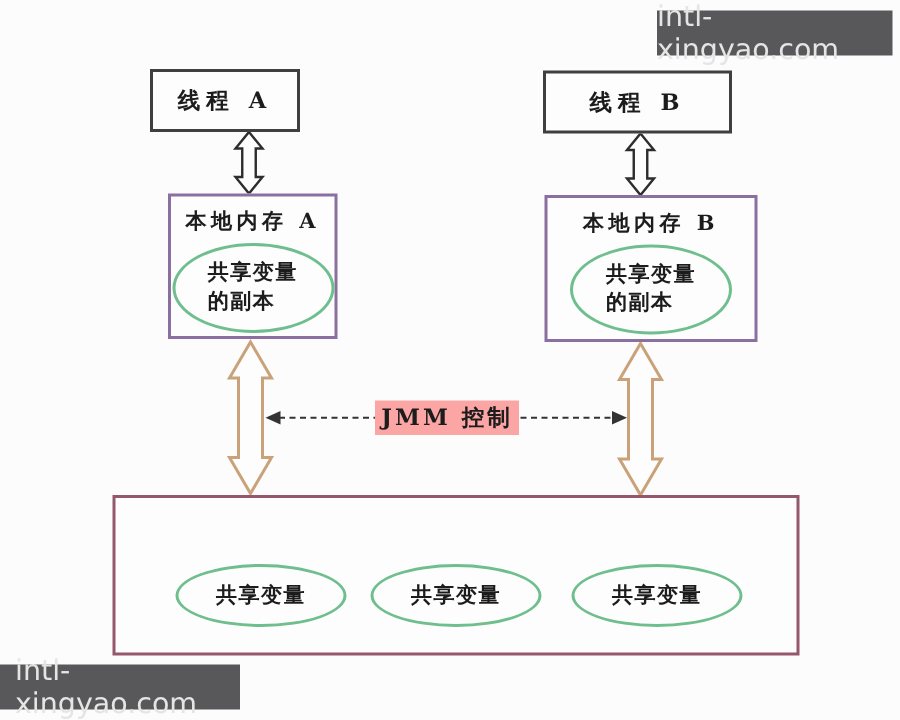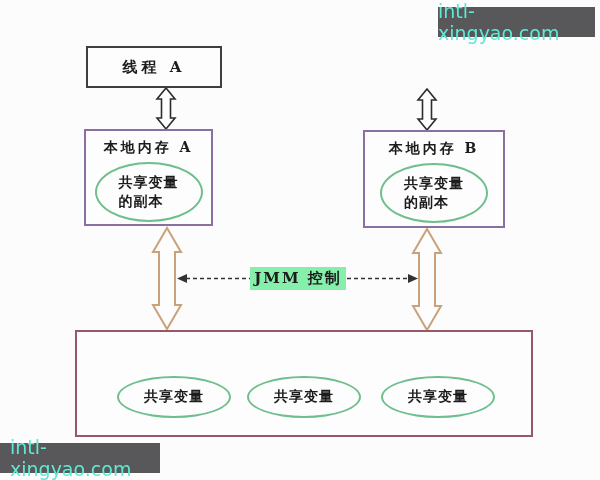--- a/index.html
+++ b/index.html
@@ -6,24 +6,24 @@
   .stage{
     position:relative;width:600px;height:480px;background:#fcfcfc;
     overflow:hidden;font-family:"DejaVu Serif","Liberation Serif",serif;color:#1c1c1c;
   }
   .arrow-layer{position:absolute;left:0;top:0;}
   .box{position:absolute;box-sizing:border-box;background:#fdfdfd;}
   .thread-box{
     border:2px solid #3f3f3f;display:flex;align-items:center;justify-content:center;
     font-weight:bold;font-size:15px;letter-spacing:4px;
   }
-  .thread-a{left:86px;top:46px;width:136px;height:42px;}
+  .thread-a{left:100px;top:46px;width:100px;height:42px;}
   .thread-b{left:362px;top:47px;width:126px;height:42px;}
   .local-box{border:2px solid #8a6fa0;}
-  .local-a{left:84px;top:129px;width:129px;height:97px;}
+  .local-a{left:112px;top:129px;width:113px;height:97px;}
   .local-b{left:363px;top:130px;width:142px;height:98px;}
   .local-title{
     position:absolute;top:8px;left:0;right:0;text-align:center;
     font-weight:bold;font-size:14px;letter-spacing:3px;
   }
   .copy-ellipse{
     position:absolute;left:50%;transform:translateX(-50%);top:31px;
     width:104px;height:56px;border:2px solid #6fbe8e;border-radius:50%;
     display:flex;align-items:center;justify-content:center;background:#fdfdfd;
   }
@@ -36,26 +36,26 @@
   .shared-ellipse{
     position:absolute;top:44px;width:110px;height:38px;
     border:2px solid #6fbe8e;border-radius:50%;background:#fdfdfd;
     display:flex;align-items:center;justify-content:center;
     font-weight:bold;font-size:14px;letter-spacing:1px;
   }
   .shared-1{left:40px;}
   .shared-2{left:170px;}
   .shared-3{left:304px;}
   .jmm-label{
-    position:absolute;left:250px;top:267px;width:96px;height:23px;background:#86efac;
+    position:absolute;left:250px;top:267px;width:96px;height:23px;background:#fca5a5;
     display:flex;align-items:center;justify-content:center;
     font-weight:bold;font-size:15px;letter-spacing:2px;
   }
   .watermark{
-    position:absolute;background:#58585a;color:#5eead4;
+    position:absolute;background:#58585a;color:#e5e5e5;
     font-family:"DejaVu Sans","Liberation Sans",sans-serif;font-size:19px;
     display:flex;align-items:center;box-sizing:border-box;
   }
   .wm-top-right{left:438px;top:7px;width:157px;height:30px;justify-content:center;}
   .wm-bottom-left{left:0;top:443px;width:160px;height:30px;padding-left:10px;}
 </style>
 </head>
 <body>
 
 <div class="stage">
@@ -70,20 +70,23 @@
 
     <polygon points="427,229 441,253 435,253 435,306 441,306 427,330 413,306 419,306 419,253 413,253" fill="#fdfdfd" stroke="#c9a27a" stroke-width="2"></polygon>
 
     <line x1="186" y1="278.5" x2="409" y2="278.5" stroke="#333333" stroke-width="1.3" stroke-dasharray="4 3"></line>
     <polygon points="177,278.5 187,274 187,283" fill="#333333"></polygon>
     <polygon points="418,278.5 408,274 408,283" fill="#333333"></polygon>
   </svg>
 
   <div class="box thread-box thread-a">
     <span>线程 A</span>
+  </div>
+  <div class="box thread-box thread-b">
+    <span>线程 B</span>
   </div>
 
   <div class="box local-box local-a">
     <div class="local-title">本地内存 A</div>
     <div class="copy-ellipse">
       <div class="copy-text">
         <div>共享变量</div>
         <div>的副本</div>
       </div>
     </div>

